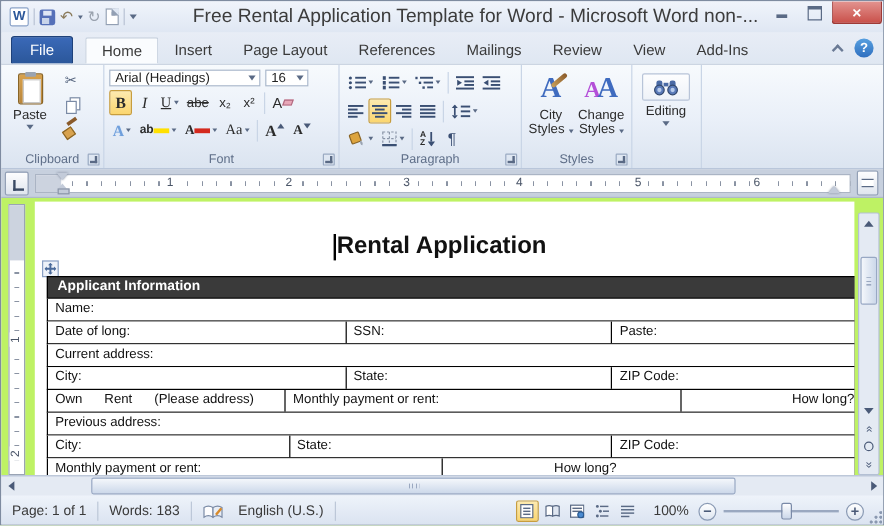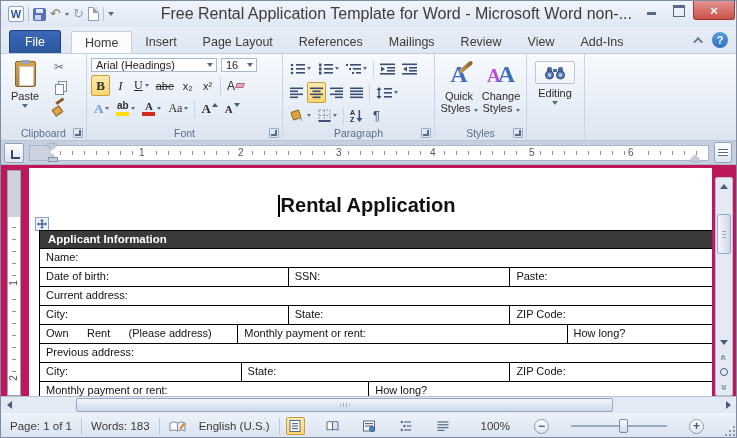--- a/index.html
+++ b/index.html
@@ -63,21 +63,21 @@
   .brush-ic::after { content:""; position:absolute; right:0; top:0; width:9px; height:3px; background:#8a5a2a; transform:rotate(-35deg); transform-origin:left bottom; }
 
   
   .combo { background:#fff; border:1px solid #aab8cc; height:14px; display:flex; align-items:center; font-size:11px; padding:0 3px 0 4px; color:#222; }
   .combo .dd { margin-left:auto; }
   .gB { font-family:"Liberation Serif",serif; font-weight:bold; font-size:13px; }
   .gI { font-family:"Liberation Serif",serif; font-style:italic; font-size:13px; }
   .gU { font-family:"Liberation Serif",serif; text-decoration:underline; font-size:12px; }
   .gstrike { font-size:11px; text-decoration:line-through; }
   .gsub { font-size:11px; }
-  .colbar { display:flex; flex-direction:column; align-items:center; line-height:10px; }
+  .colbar { display:flex; align-items:center; line-height:10px; }
   .colbar .bar { width:13px; height:4px; margin-top:1px; }
   .fx-a { color:#6f9fdc; font-weight:bold; font-family:"Liberation Serif",serif; font-size:13px; text-shadow:0 0 1px #bcd4f0; }
   .eraser { display:inline-block; width:8px; height:5px; background:#e8a7b8; border:1px solid #b06a80; transform:skewX(-20deg); margin-left:1px; }
   .grow-a { font-family:"Liberation Serif",serif; font-weight:bold; font-size:13px; position:relative; }
   .tri-up { width:0; height:0; border-left:3px solid transparent; border-right:3px solid transparent; border-bottom:4px solid #4a5a78; margin-left:1px; margin-bottom:7px; }
   .tri-dn { width:0; height:0; border-left:3px solid transparent; border-right:3px solid transparent; border-top:4px solid #4a5a78; margin-left:1px; margin-bottom:7px; }
 
   
   .az { display:inline-flex; flex-direction:column; font-size:7px; font-weight:bold; line-height:7px; color:#2b2b2b; }
   .pilc { font-size:13px; color:#3a4f73; }
@@ -101,39 +101,39 @@
   .hrnum { position:absolute; top:1px; font-size:10px; color:#4a5568; background:#fff; padding:0 3px; line-height:12px; }
   .ind-top { position:absolute; left:17px; top:-2px; width:0; height:0; border-left:5px solid transparent; border-right:5px solid transparent; border-top:6px solid #c3cbd9; filter:drop-shadow(0 0 1px #7a8598); }
   .ind-bot { position:absolute; left:17px; bottom:-2px; width:10px; height:9px; }
   .ind-bot::before { content:""; position:absolute; left:0; bottom:3px; width:0; height:0; border-left:5px solid transparent; border-right:5px solid transparent; border-bottom:6px solid #c3cbd9; }
   .ind-bot::after { content:""; position:absolute; left:1px; bottom:0; width:8px; height:3px; background:#c3cbd9; border:1px solid #8a95a8; }
   .ind-right { position:absolute; right:8px; bottom:-1px; width:0; height:0; border-left:5px solid transparent; border-right:5px solid transparent; border-bottom:6px solid #c3cbd9; filter:drop-shadow(0 0 1px #7a8598); }
   .ruler-toggle { position:absolute; right:4px; top:1px; width:18px; height:21px; background:linear-gradient(#fdfdfe,#dfe5ee); border:1px solid #93a0b6; border-radius:2px; display:flex; align-items:center; justify-content:center; }
   .ruler-toggle i { display:block; width:10px; height:7px; border-top:1px solid #5a6a85; border-bottom:1px solid #5a6a85; background:linear-gradient(#fff 45%,#5a6a85 45%,#5a6a85 55%,#fff 55%); }
 
   
-  .docarea { position:relative; height:231px; background:#be185d; overflow:hidden; }
+  .docarea { position:relative; height:231px; background:#bef264; overflow:hidden; }
   .vruler { position:absolute; left:6px; top:5px; bottom:0; width:14px; background:#fff; border:1px solid #9aa4b4;
     background-image:repeating-linear-gradient(180deg,#8a93a3 0 1px,transparent 1px 12px);
     background-size:4px 100%; background-position:center 8px; background-repeat:no-repeat; }
   .vruler::before { content:""; position:absolute; left:0; right:0; top:0; height:46px; background:#ccd3df; }
   .vrnum { position:absolute; left:0; width:12px; font-size:10px; color:#4a5568; background:#fff; text-align:center; transform:rotate(-90deg); line-height:12px; }
   .page { position:absolute; left:28px; right:24px; top:3px; bottom:0; background:#fff; overflow:hidden; }
   .doc-title-wrap { position:absolute; top:26px; left:0; right:8px; text-align:center; }
   .doc-title { display:inline-flex; align-items:center; font-size:20px; font-weight:bold; color:#111; font-family:"Liberation Sans",sans-serif; }
   .caret { width:2px; height:22px; background:#000; margin-right:1px; }
   .tbl-handle { position:absolute; left:6px; top:49px; width:14px; height:14px; background:#eef2f9; border:1px solid #8aa0c4; display:flex; align-items:center; justify-content:center; }
   .doctable { position:absolute; left:10px; top:62px; width:674px; font-size:11px; color:#111; }
   .trow { display:flex; height:19px; border:1px solid #000; border-top:none; background:#fff; }
   .trow.head { border-top:1px solid #000; background:#3a3a3a; color:#fff; font-weight:bold; font-size:11.5px; }
   .tcell { border-right:1px solid #000; padding:2px 0 0 6px; overflow:hidden; white-space:nowrap; }
   .tcell:last-child { border-right:none; }
   .tcell.full { width:100%; }
   .wA1{width:37%;} .wA2{width:33%;} .wA3{width:30%;}
-  .wB1{width:29.5%;} .wB2{width:49%;} .wB3{width:21.5%;}
+  .wB1{width:29.5%;} .wB2{width:49%;} .wB3{width:21.5%;text-align:right;}
   .wC1{width:30%;} .wC2{width:40%;} .wC3{width:30%;}
   .ws-pre { white-space:pre; }
   .head .tcell { border-right:none; padding-left:8px; }
 
   
   .vsb { position:absolute; right:3px; top:12px; bottom:0; width:18px; background:#e4eaf3; border:1px solid #b4c0d4; border-radius:2px; }
   .sb-btn { position:absolute; left:1px; right:1px; height:14px; display:flex; align-items:center; justify-content:center; }
   .arr-up { width:0;height:0;border-left:4px solid transparent;border-right:4px solid transparent;border-bottom:5px solid #4a5a78; }
   .arr-dn { width:0;height:0;border-left:4px solid transparent;border-right:4px solid transparent;border-top:5px solid #4a5a78; }
   .vthumb { position:absolute; left:1px; right:1px; top:36px; height:40px; background:linear-gradient(90deg,#f4f7fb,#ccd8ea); border:1px solid #98a8c4; border-radius:2px; }
@@ -147,21 +147,21 @@
   .hsb-left{left:0;} .hsb-right{right:0;}
   .arr-l { width:0;height:0;border-top:4px solid transparent;border-bottom:4px solid transparent;border-right:5px solid #4a5a78; }
   .arr-r { width:0;height:0;border-top:4px solid transparent;border-bottom:4px solid transparent;border-left:5px solid #4a5a78; }
   .hthumb { position:absolute; left:75px; width:537px; top:1px; bottom:1px; background:linear-gradient(#f4f7fb,#ccd8ea); border:1px solid #98a8c4; border-radius:2px; }
   .hthumb::after { content:""; position:absolute; top:4px; bottom:4px; left:50%; width:9px; transform:translateX(-50%); background:repeating-linear-gradient(90deg,#9aa8c0 0 1px,transparent 1px 3px); }
 
   
   .statusbar { height:26px; display:flex; align-items:center; background:linear-gradient(#eef3fa,#d9e2f0); font-size:11.5px; color:#3a3a3a; position:relative; }
   .st-item { padding:0 9px; }
   .st-sep { width:1px; height:16px; background:#bcc7d8; }
-  .st-right { position:absolute; right:6px; display:flex; align-items:center; gap:18px; }
+  .st-right { position:absolute; right:6px; display:flex; align-items:center; gap:2px; }
   .viewbtn { width:19px; height:18px; display:flex; align-items:center; justify-content:center; border:1px solid transparent; border-radius:2px; }
   .viewbtn.hl { background:linear-gradient(#fdeab0,#fbd66f); border-color:#c79d3e; }
   .zoom-label { margin:0 6px 0 10px; }
   .zbtn { width:15px; height:15px; border:1px solid #8a9ab4; border-radius:50%; background:linear-gradient(#fff,#dde5f0); color:#4a5a78; font-size:12px; line-height:13px; text-align:center; font-weight:bold; }
   .ztrack { width:96px; height:2px; background:#9aa8c0; margin:0 4px; position:relative; }
   .zthumb { position:absolute; left:48px; top:-6px; width:9px; height:14px; background:linear-gradient(#fdfdfe,#ccd8ea); border:1px solid #7a8aa8; border-radius:2px; }
   .grip { position:absolute; right:1px; bottom:1px; width:12px; height:12px;
     background:radial-gradient(circle at 3px 9px,#8a98b0 1px,transparent 1.6px),radial-gradient(circle at 7px 9px,#8a98b0 1px,transparent 1.6px),radial-gradient(circle at 7px 5px,#8a98b0 1px,transparent 1.6px),radial-gradient(circle at 11px 9px,#8a98b0 1px,transparent 1.6px),radial-gradient(circle at 11px 5px,#8a98b0 1px,transparent 1.6px),radial-gradient(circle at 11px 1px,#8a98b0 1px,transparent 1.6px); }
   svg { display:block; }
 </style>
@@ -428,21 +428,21 @@
         <span class="rbtn pilc">¶</span>
       </div>
       <div class="rgroup-label">Paragraph</div>
       <span class="launcher"></span>
     </div>
 
     <div class="rgroup" style="width:92px">
       <div style="display:flex">
         <div class="bigbtn">
           <span class="qs-ic"><span class="A1">A</span><span class="brush2"></span></span>
-          <span class="lbl"><span>Quick Styles</span> <span class="dd sm"></span></span>
+          <span class="lbl"><span>City Styles</span> <span class="dd sm"></span></span>
         </div>
         <div class="bigbtn">
           <span class="cs-ic">
               <span class="A2">A</span>
               <span class="A3">A</span>
             </span>
           <span class="lbl"><span>Change Styles</span> <span class="dd sm"></span></span>
         </div>
       </div>
       <div class="rgroup-label">Styles</div>
@@ -507,21 +507,21 @@
       </div>
 
       <div class="doctable">
         <div class="trow head">
             <div class="tcell full">Applicant Information</div>
           </div>
         <div class="trow">
             <div class="tcell full">Name:</div>
           </div>
         <div class="trow">
-          <div class="tcell wA1">Date of birth:</div>
+          <div class="tcell wA1">Date of long:</div>
           <div class="tcell wA2">SSN:</div>
           <div class="tcell wA3">Paste:</div>
         </div>
         <div class="trow">
             <div class="tcell full">Current address:</div>
           </div>
         <div class="trow">
           <div class="tcell wA1">City:</div>
           <div class="tcell wA2">State:</div>
           <div class="tcell wA3">ZIP Code:</div>

